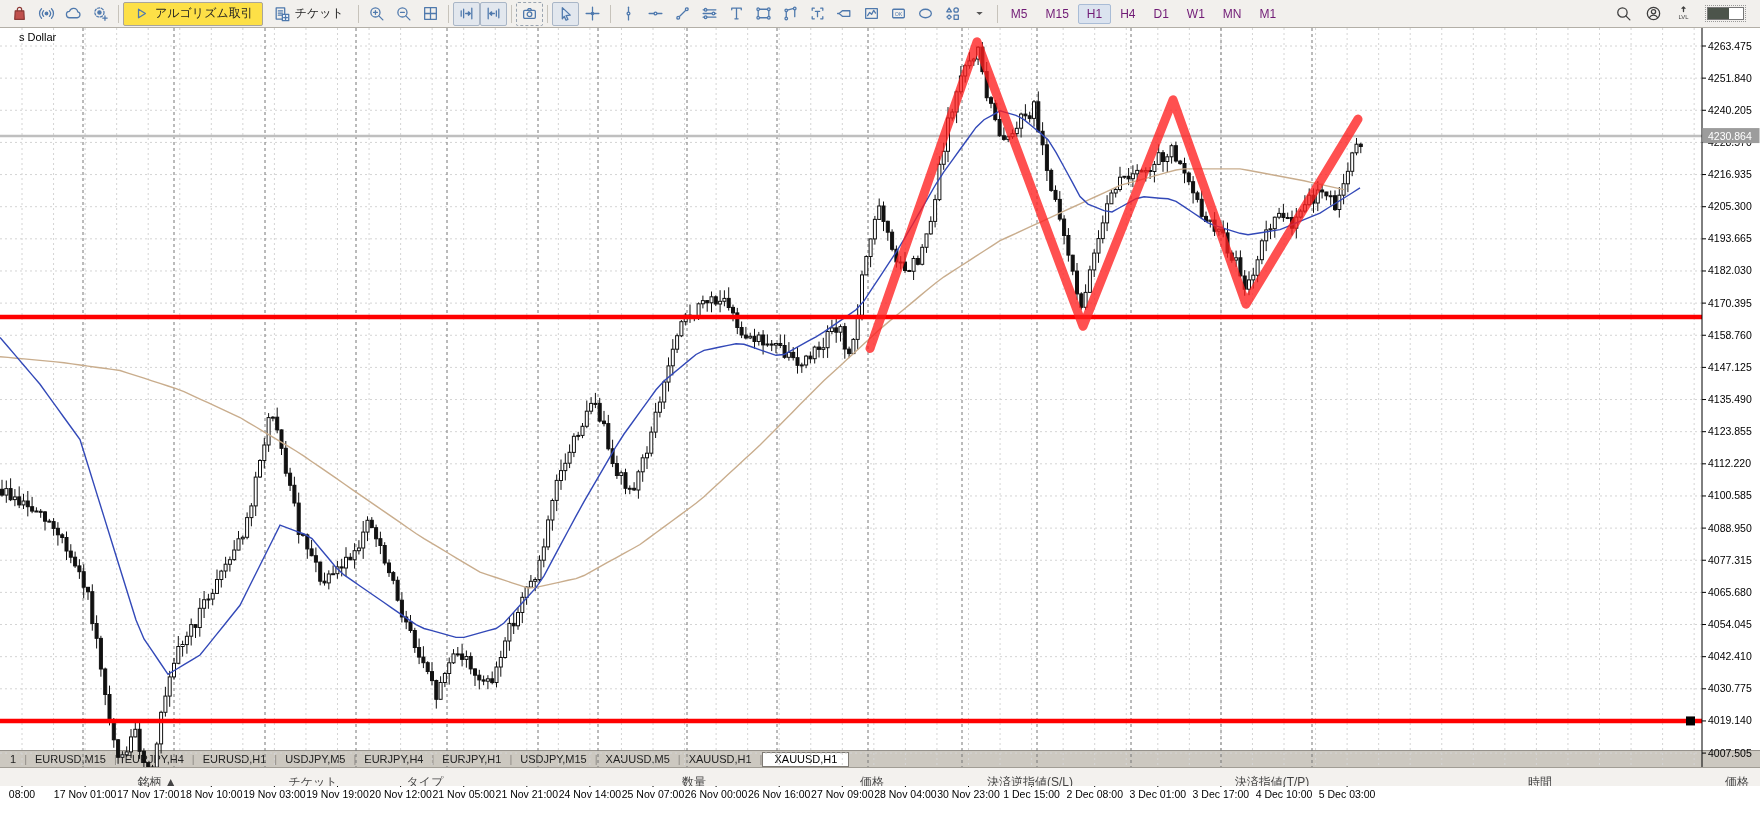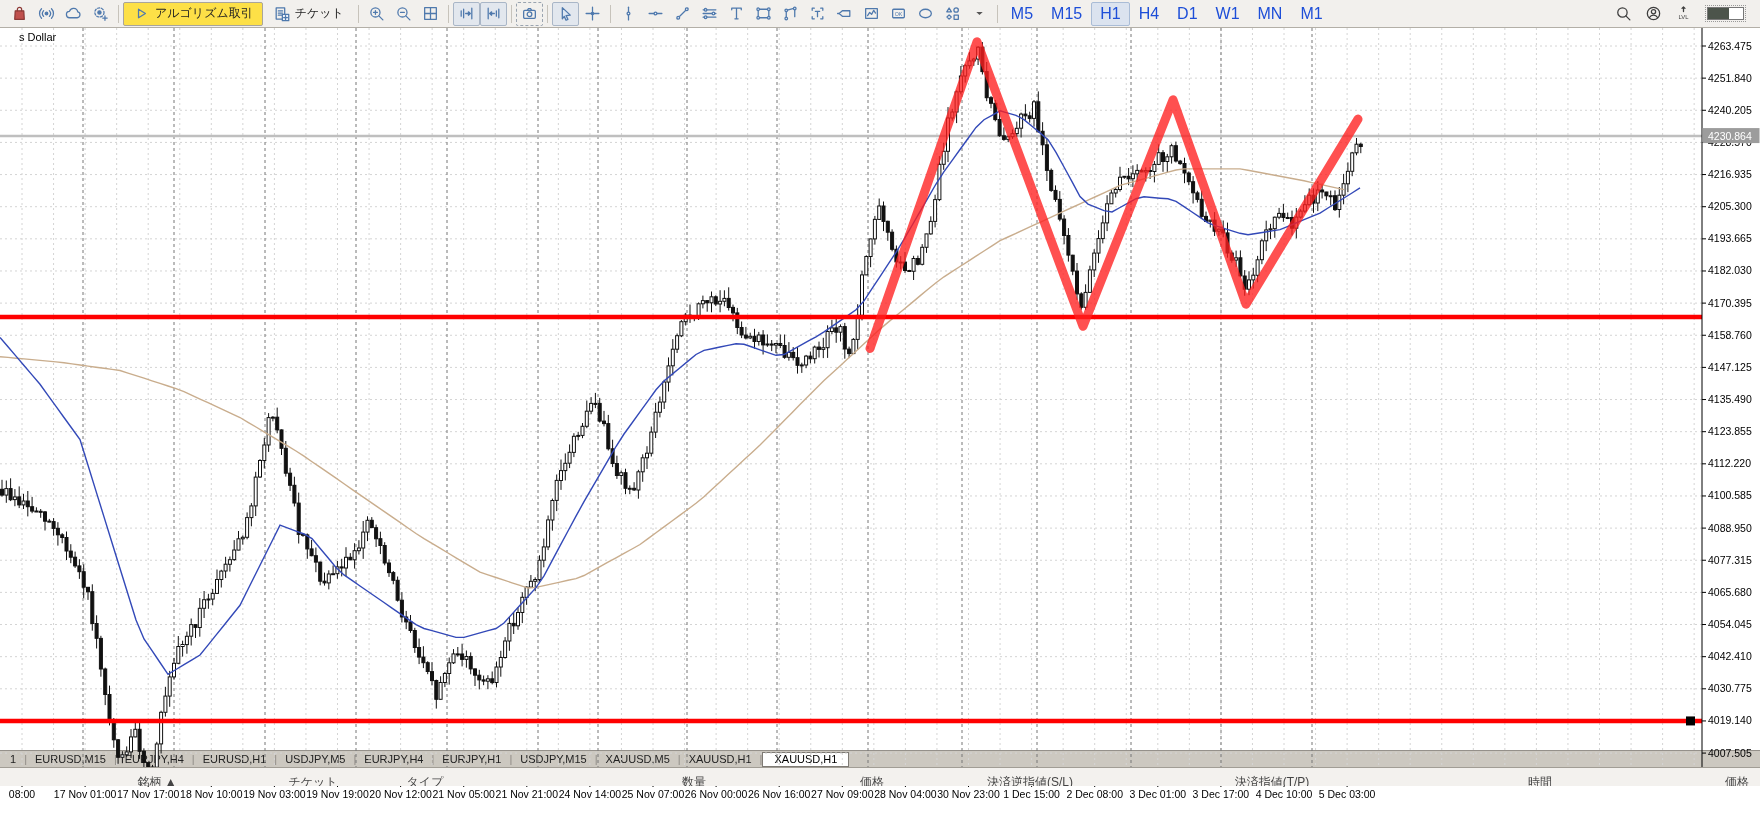--- a/index.html
+++ b/index.html
@@ -9,21 +9,21 @@
   .toolbar{height:28px;background:#f2f0ed;border-bottom:1px solid #b3afa7;
            display:flex;align-items:center;padding:0 6px;box-sizing:border-box}
   .tbsep{width:1px;height:18px;background:#c7c3bb;margin:0 4px;flex:none}
   .icbtn{display:flex;align-items:center;justify-content:center;width:25px;height:22px;
          border:1px solid transparent;border-radius:2px;flex:none;cursor:default}
   .icbtn.pressed{background:#e2e7ee;border-color:#a9b6c7}
   .icbtn.dashed{border:1px dashed #9aa4b0}
   .tbbtn{display:flex;align-items:center;gap:5px;height:22px;padding:0 9px;font-size:12px;
          color:#222;border:1px solid transparent;border-radius:2px;white-space:nowrap;flex:none}
   .tbbtn.pressed{background:#fde047;border-color:#a9a59b}
-  .tf{font-size:16px;color:#1d4ed8;padding:2px 8px;border:1px solid transparent;
+  .tf{font-size:12px;color:#701a75;padding:2px 8px;border:1px solid transparent;
       border-radius:2px;flex:none}
   .tf.active{background:#dbe3ef;border-color:#a9bcd6}
   .tb-right{margin-left:auto;display:flex;align-items:center;gap:13px;padding-right:8px}
   .conn{border:1px dotted #999;padding:1px;flex:none}
   .conn-inner{display:flex;border:1px solid #777}
   .conn-fill{width:21px;height:11px;background:#4c544b}
   .conn-empty{width:14px;height:11px;background:#fff}
   
   .chart-area{position:relative;width:1760px;height:722px;background:#fff}
   #chart-svg{position:absolute;left:0;top:0}

